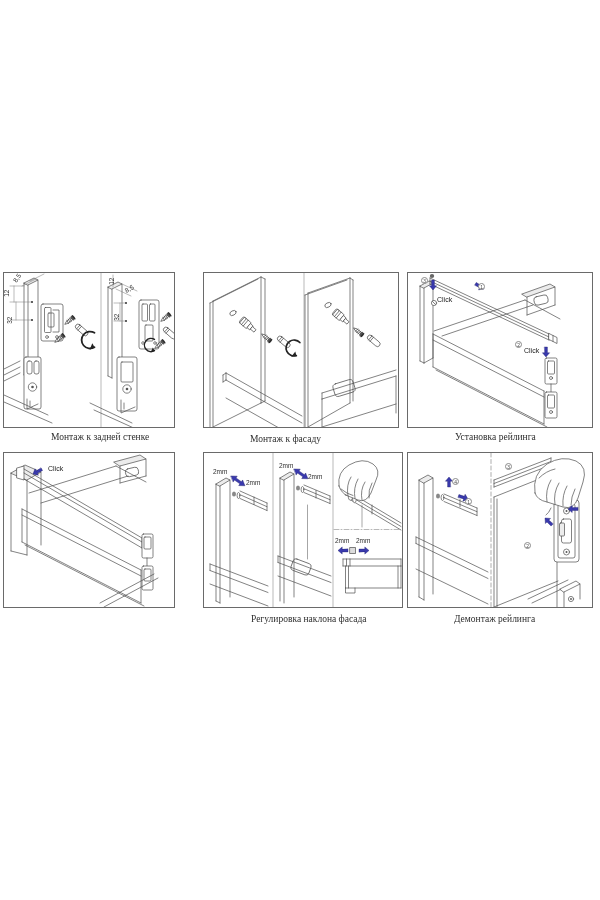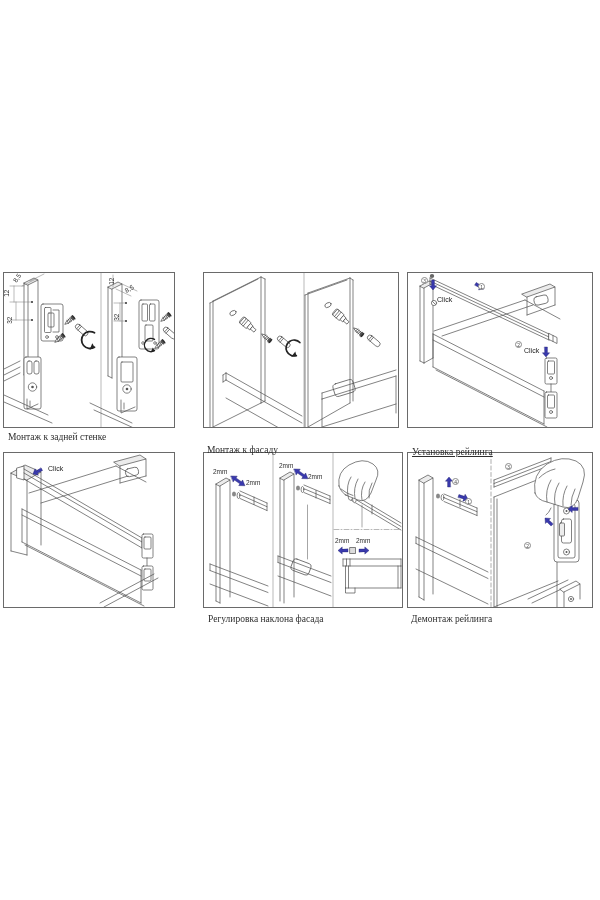--- a/index.html
+++ b/index.html
@@ -7,24 +7,24 @@
        font-family:"Liberation Sans",sans-serif;}
   .sheet{position:absolute;left:0;top:0;width:600px;height:900px;background:#fff;}
   .panel{position:absolute;background:#fff;border:1px solid #6a6a6a;box-sizing:border-box;}
   .panel svg{position:absolute;left:0;top:0;}
   #p1{left:3px;top:272px;width:172px;height:156px;}
   #p2{left:203px;top:272px;width:196px;height:156px;}
   #p3{left:407px;top:272px;width:186px;height:156px;}
   #p4{left:3px;top:452px;width:172px;height:156px;}
   #p5{left:203px;top:452px;width:200px;height:156px;}
   #p6{left:407px;top:452px;width:186px;height:156px;}
-  .caption{position:absolute;font:9.5px/1.2 "Liberation Serif",serif;color:#2d2d2d;white-space:nowrap;}
+  .caption{position:absolute;font:9.5px/1.2 "Liberation Serif",serif;color:#2d2d2d;white-space:nowrap;margin-left:43px;}
   #c1{left:8px;top:432px;}
-  #c2{left:207px;top:445px;}
-  #c3{left:412px;top:447px;text-decoration:underline;}
+  #c2{left:207px;top:434px;}
+  #c3{left:412px;top:432px;}
   #c5{left:208px;top:614px;text-align:center;}
   #c6{left:411px;top:614px;font-family:Liberation Serif, serif;}
   .lbl{position:absolute;font-size:6.5px;line-height:1;color:#2f2f2f;white-space:nowrap;}
   .click{font-size:7px;color:#222;}
   .dim{transform-origin:center center;}
   .step{position:absolute;width:7px;height:7px;border:0.5px solid #8a8a8a;border-radius:50%;
         font-size:4.8px;line-height:7px;text-align:center;color:#444;background:#fff;box-sizing:border-box;}
 </style>
 </head>
 <body>

